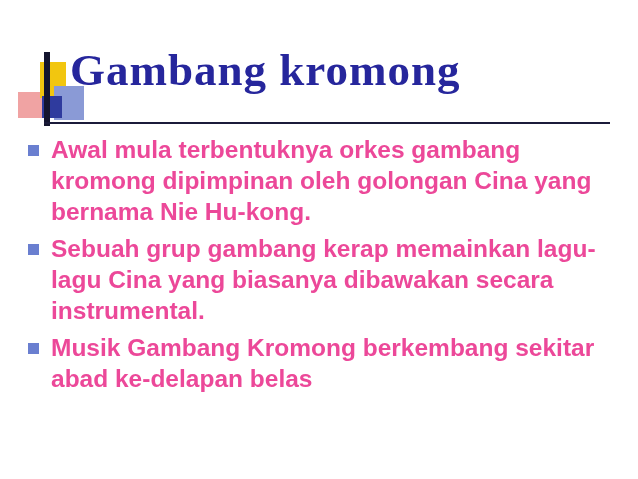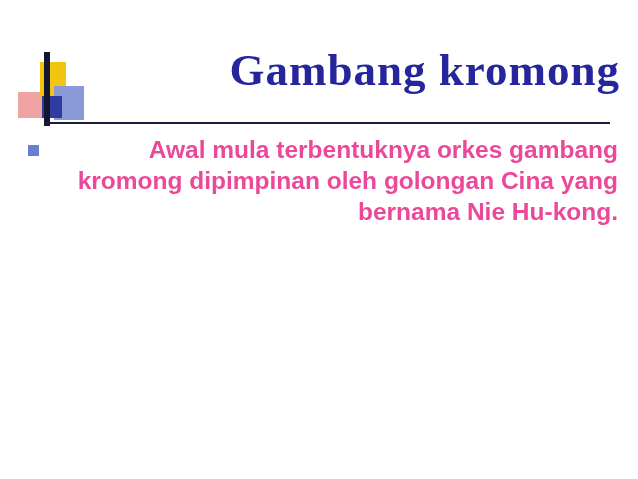--- a/index.html
+++ b/index.html
@@ -11,21 +11,20 @@
     height: 479px;
     background: #ffffff;
     font-family: "Liberation Sans", sans-serif;
     overflow: hidden;
   }
   .slide {
     position: relative;
     width: 638px;
     height: 479px;
     background: #ffffff;
-    text-align: right;
   }
 
   
   .deco {
     position: absolute;
     left: 18px;
     top: 52px;
     width: 74px;
     height: 86px;
   }
@@ -141,17 +140,25 @@
 
   <div class="title-rule"></div>
 
   <div class="body">
 
     <div class="bullet-item">
       <div class="bullet-marker"></div>
       <div class="bullet-text">Awal mula terbentuknya orkes gambang kromong dipimpinan oleh golongan Cina yang bernama Nie Hu-kong.</div>
     </div>
 
+    <div class="bullet-item">
+      <div class="bullet-marker"></div>
+      <div class="bullet-text">Sebuah grup gambang kerap memainkan lagu-lagu Cina yang biasanya dibawakan secara instrumental.</div>
+    </div>
 
+    <div class="bullet-item">
+      <div class="bullet-marker"></div>
+      <div class="bullet-text">Musik Gambang Kromong berkembang sekitar abad ke-delapan belas</div>
+    </div>
 
   </div>
 
 </div>
 
 </body></html>

